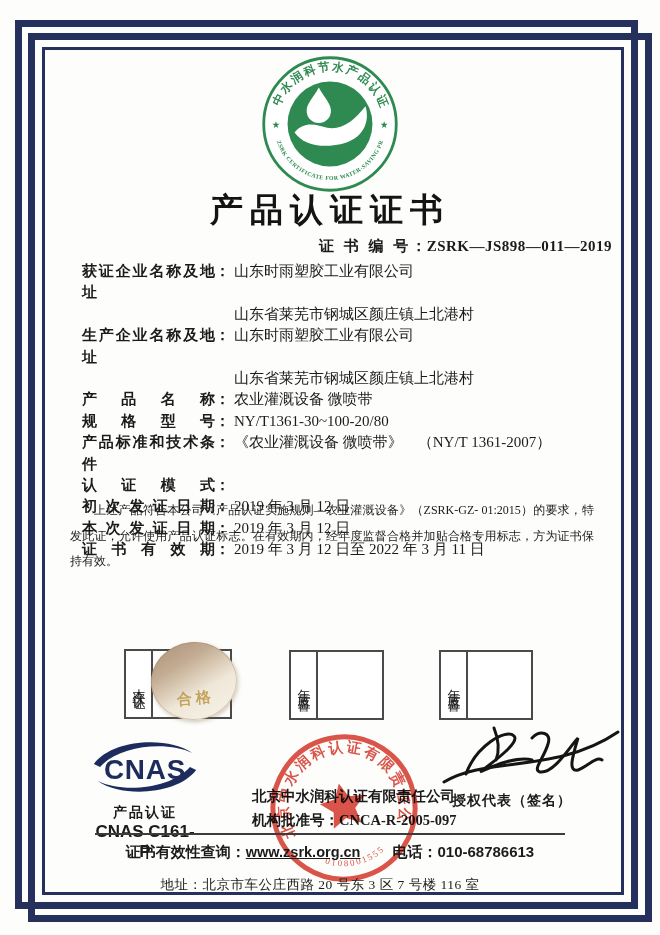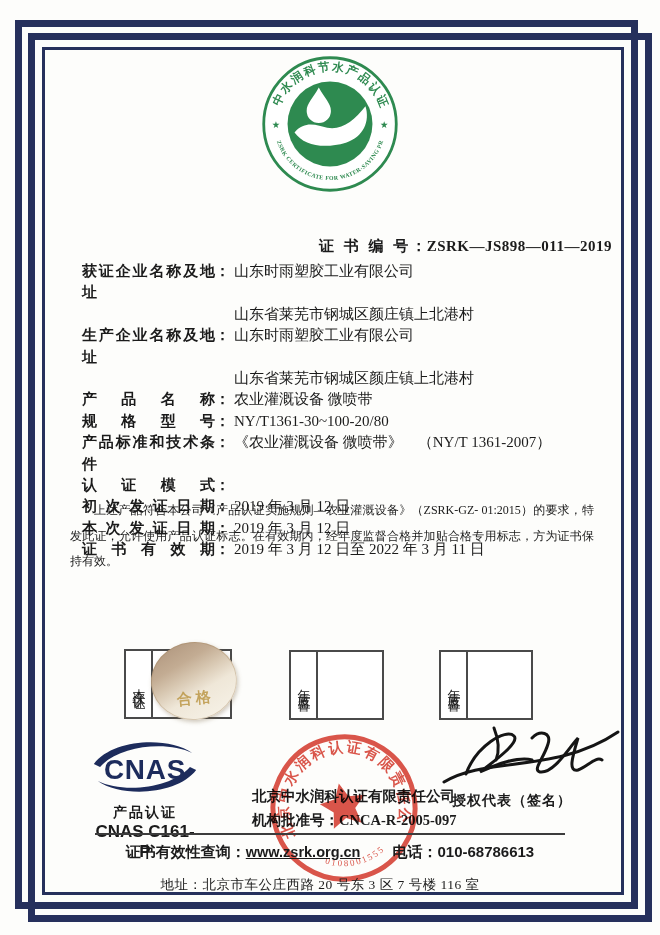--- a/index.html
+++ b/index.html
@@ -98,20 +98,21 @@
       <text font-size="6.3" font-weight="bold" fill="#2e8a50" letter-spacing="0.4">
         <textPath href="#arcBot" startOffset="1">ZSRK CERTIFICATE FOR WATER-SAVING PRODUCTS</textPath>
       </text>
       <text x="17" y="79" font-size="10" fill="#2e8a50" text-anchor="middle">★</text>
       <text x="133" y="79" font-size="10" fill="#2e8a50" text-anchor="middle">★</text>
       <path d="M63,36 C57,47 50,53 50,61 A13,13 0 0 0 76,61 C76,53 69,47 63,36 Z" fill="#ffffff"></path>
       <path d="M37,84 C49,70 62,77 72,79 C88,82 101,71 113,56 C118,72 111,89 92,95 C68,102 47,98 37,84 Z" fill="#ffffff"></path>
     </svg>
   </div>
 
+  <div class="title">产品认证证书</div>
   <div class="certno">
     <span class="no-label">证 书 编 号</span><span>：</span><span>ZSRK—JS898—011—2019</span>
   </div>
 
   <div class="fields">
     <div class="frow">
       <span class="flabel">获证企业名称及地址</span>
         <span class="fcolon">：</span>
       <span class="fvalue">山东时雨塑胶工业有限公司</span>
     </div>

